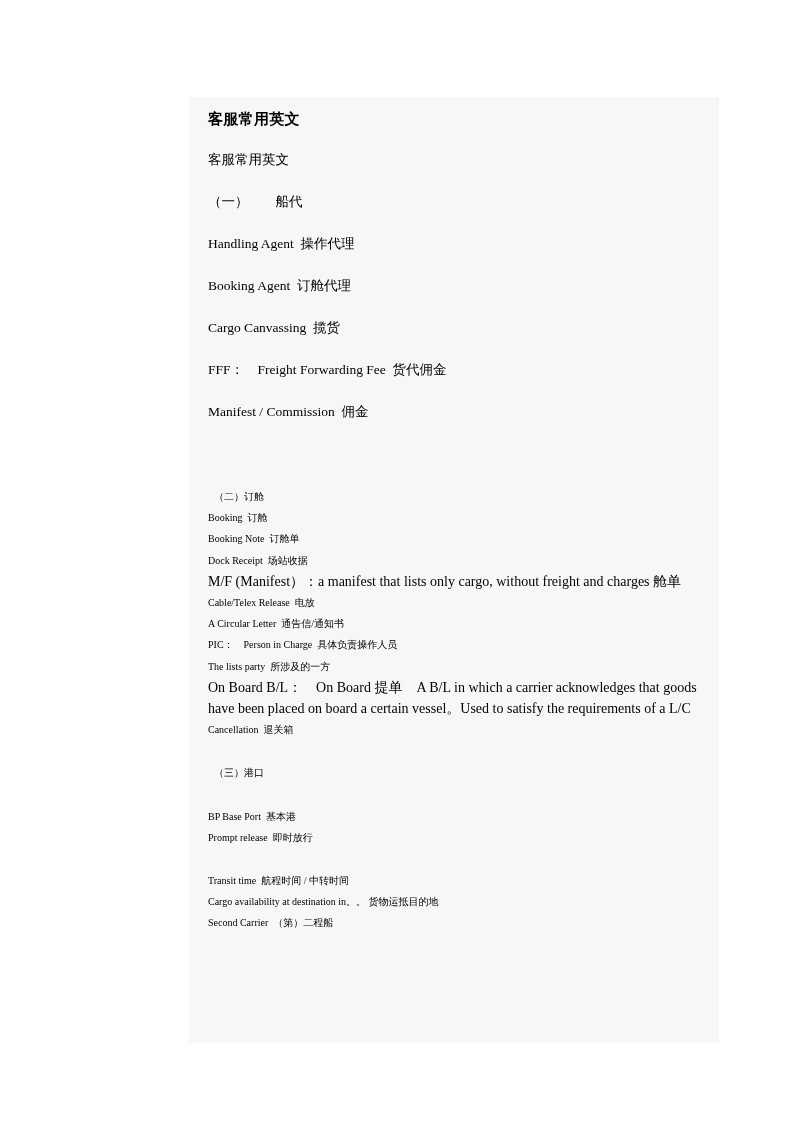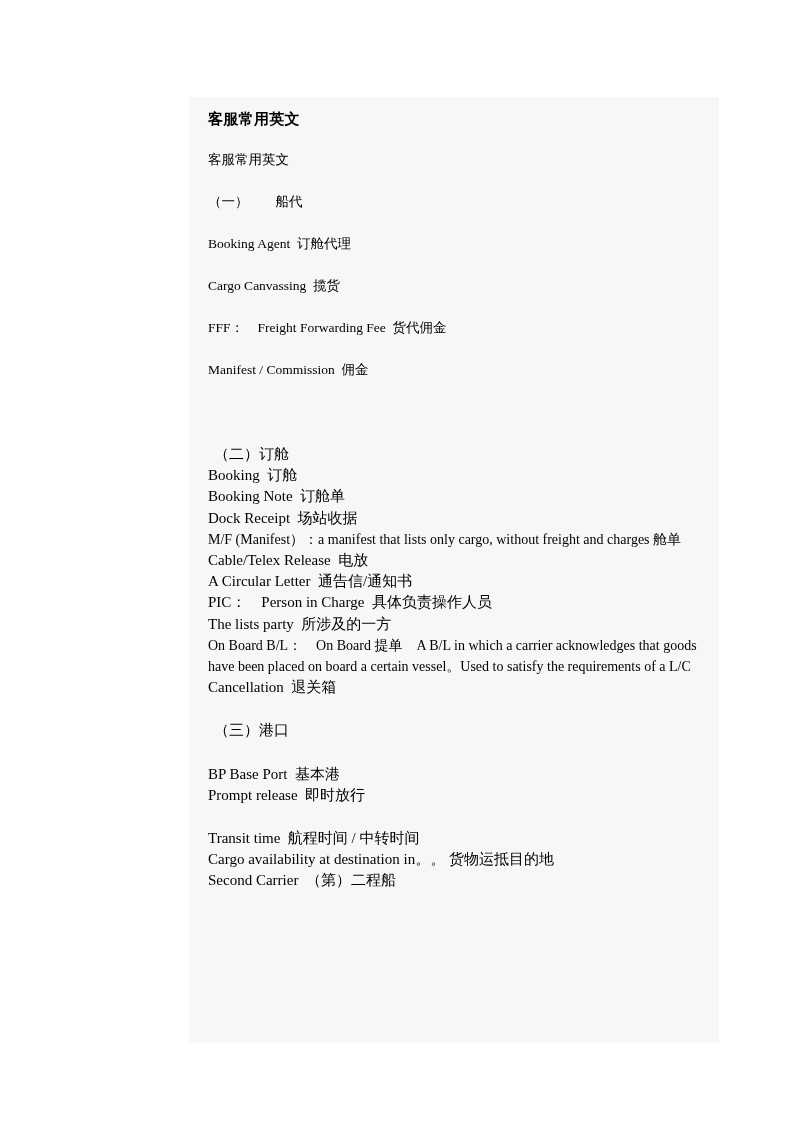--- a/index.html
+++ b/index.html
@@ -53,21 +53,21 @@
     white-space: pre-wrap;
   }
   .sp-gap-2 { margin-top: 25px; }
   .gap-big { height: 44px; }
   .gap-med { height: 22px; }
 
   .dense-block {
     margin: 0 0 0 9px;
   }
   .dense-line {
-    font-size: 15px;
+    font-size: 10px;
     line-height: 21.2px;
     margin: 0;
     padding: 0;
     white-space: pre-wrap;
     word-wrap: break-word;
   }
   .indent-head {
     padding-left: 6px;
   }
   .wrap-line {
@@ -88,20 +88,21 @@
     <h1 class="doc-title">客服常用英文</h1>
 
     <div class="gap-med"></div>
 
     <div class="spaced-block">
       <p class="spaced-line">客服常用英文</p>
 
       <p class="spaced-line sp-gap-2">（一）　　船代</p>
 
 
+      <p class="spaced-line sp-gap-2">Handling Agent  操作代理</p>
 
       <p class="spaced-line sp-gap-2">Booking Agent  订舱代理</p>
 
       <p class="spaced-line sp-gap-2">Cargo Canvassing  揽货</p>
 
       <p class="spaced-line sp-gap-2">FFF：　Freight Forwarding Fee  货代佣金</p>
 
       <p class="spaced-line sp-gap-2">Manifest / Commission  佣金</p>
     </div>
 

